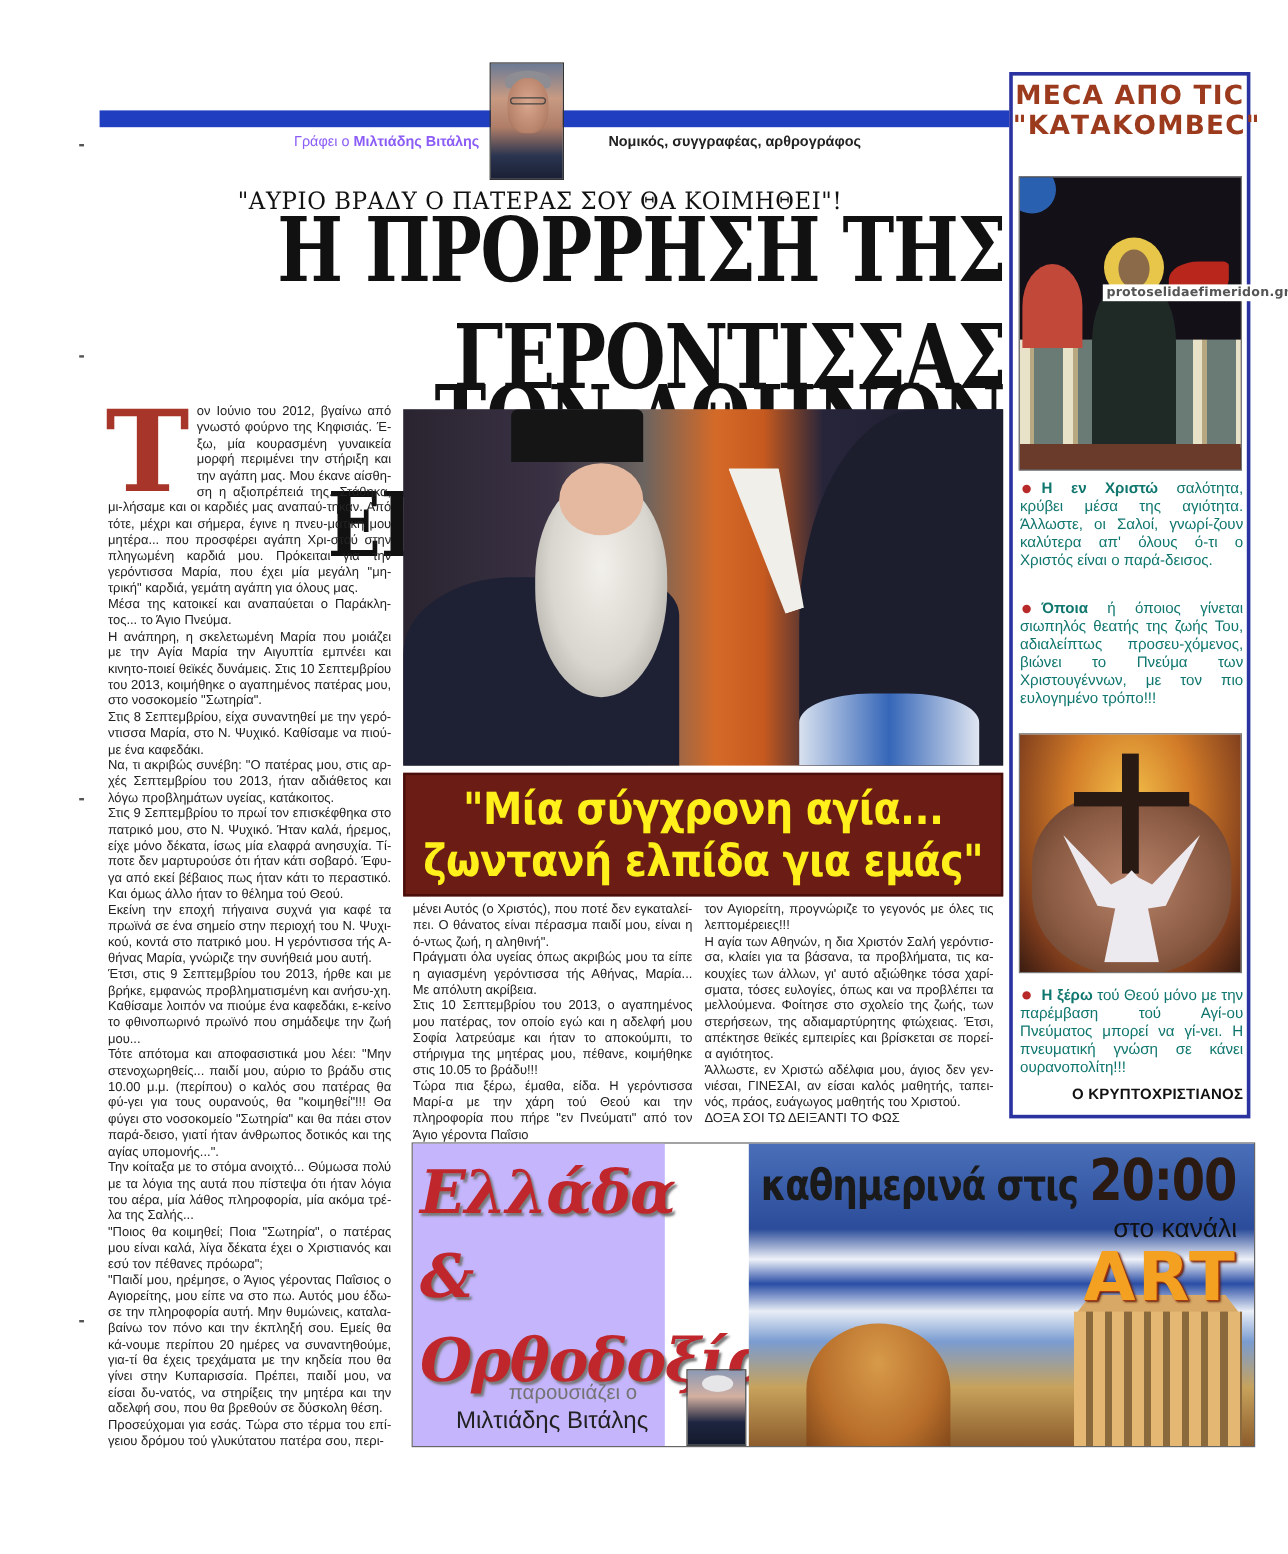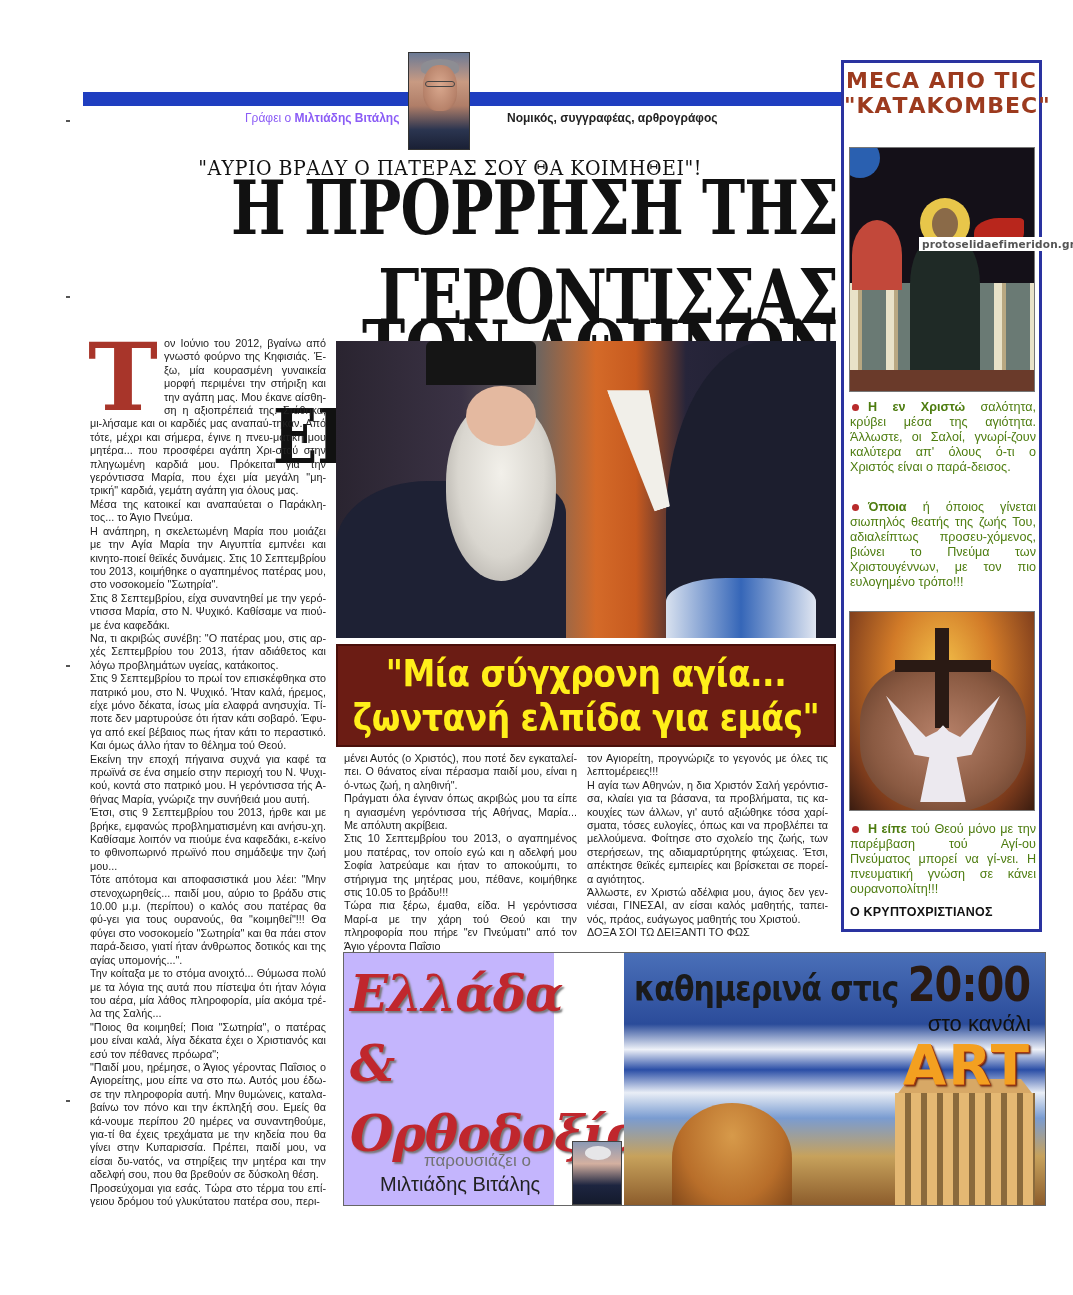--- a/index.html
+++ b/index.html
@@ -57,35 +57,35 @@
   .icon-img .halo { position:absolute; left:70px; top:50px; width:50px; height:50px; border-radius:50%; background:#e8c64a; }
   .icon-img .head { position:absolute; left:82px; top:60px; width:26px; height:32px; border-radius:50%; background:#8a6a48; }
   .icon-img .cloak { position:absolute; left:60px; top:92px; width:70px; height:150px; background:#1f2a26; border-radius: 30% 30% 10% 10%; }
   .icon-img .church { position:absolute; left:2px; top:72px; width:50px; height:70px; background:#c2483a; border-radius: 50% 50% 0 0; }
   .icon-img .arcade { position:absolute; left:0; top:135px; width:186px; height:90px; background: repeating-linear-gradient(90deg,#e8e2c8 0 8px,#b8a882 8px 12px,#6a7a74 12px 36px); }
   .icon-img .ground { position:absolute; left:0; top:222px; width:186px; height:23px; background:#6a3a2a; }
   .icon-img .red-cloth { position:absolute; right:10px; top:70px; width:50px; height:30px; background:#b8261c; border-radius: 50% 10% 50% 10%; }
   .icon-img .sky { position:absolute; left:-10px; top:-10px; width:40px; height:40px; border-radius:50%; background:#2a60b0; }
   .watermark { left: 919px; top: 237px; background: #ffffff; color: #555; font-family: "DejaVu Sans", sans-serif; font-weight: bold; font-size: 10.5px; padding: 1px 3px; letter-spacing: 0.2px; }
 
-  .sb-text { left: 850px; width: 186px; font-size: 12.6px; line-height: 15px; color: #4d7c0f; text-align: justify; }
+  .sb-text { left: 850px; width: 186px; font-size: 12.6px; line-height: 15px; color: #0f766e; text-align: justify; }
   .sb-text b { font-weight: bold; }
   .bullet { display:inline-block; width:7px; height:7px; border-radius:50%; background:#b82a2a; margin: 0 9px 1px 2px; vertical-align: middle; }
   .sb1 { top: 400px; }
   .sb2 { top: 500px; }
   .sb3 { top: 822px; }
 
   .dove-img { left: 849px; top: 611px; width: 186px; height: 200px; overflow: hidden;
     background: radial-gradient(ellipse at 50% 30%, #f4c24a 0%, #d27b28 40%, #7a3a1c 80%, #3a1c10 100%); border: 1px solid #777; }
   .dove-img .hands { position:absolute; left:10px; top:50px; width:166px; height:150px; border-radius: 40% 40% 45% 45%; background: radial-gradient(ellipse at 50% 50%, #b8826a 0%, #8a5a42 60%, #5a3624 100%); }
   .dove-img .cross-v { position:absolute; left:85px; top:16px; width:14px; height:100px; background:#2a1a14; }
   .dove-img .cross-h { position:absolute; left:45px; top:48px; width:96px; height:12px; background:#2a1a14; }
   .dove-img .dove { position:absolute; left:36px; top:72px; width:114px; height:118px; background:#ece9ef;
     clip-path: polygon(0 10%, 35% 45%, 45% 40%, 50% 35%, 55% 40%, 65% 45%, 100% 10%, 75% 60%, 62% 62%, 70% 100%, 30% 100%, 38% 62%, 25% 60%); }
-  .signature { left: 850px; top: 905px; width: 186px; font-weight: bold; font-size: 12.5px; color: #111; letter-spacing: 0.2px; }
+  .signature { left: 850px; top: 905px; width: 186px; text-align: right; font-weight: bold; font-size: 12.5px; color: #111; letter-spacing: 0.2px; }
 
   
   .ad { left: 343px; top: 952px; width: 703px; height: 254px; border: 1px solid #666; background: #fff; overflow: hidden; }
   .ad-left { position:absolute; left:0; top:0; width:210px; height:254px; background:#c4b5fd; }
   .ad-title { position:absolute; left:6px; top:6px; width:210px; font-family: "DejaVu Serif", serif; font-style: italic; font-weight: bold; color: #c0272d; font-size: 50px; line-height: 70px; text-shadow: 2px 2px 2px #777; letter-spacing: -1px; }
   .ad-presents { position:absolute; left:80px; top:198px; font-size: 17px; color: #737373; }
   .ad-presenter { position:absolute; left:36px; top:220px; font-size: 20px; color: #222; }
   .ad-photo { position:absolute; left:228px; top:188px; width:50px; height:64px; background: linear-gradient(180deg,#8c9ab5 0%, #d4b0a0 35%, #1d2540 70%, #141a2c 100%); border: 1px solid #444; }
   .ad-photo .hair { position:absolute; left:12px; top:4px; width:26px; height:14px; border-radius:50%; background:#e6e6e8; }
   .ad-right { position:absolute; left:280px; top:0; width:423px; height:254px;
@@ -149,21 +149,21 @@
   <div class="scarf"></div>
 </div>
 
 <div class="abs pull-quote">
   <span>"Μία σύγχρονη αγία...</span>
   <span>ζωντανή ελπίδα για εμάς"</span>
 </div>
 
 <div class="abs col col2">
   <p>μένει Αυτός (ο Χριστός), που ποτέ δεν εγκαταλεί-πει. Ο θάνατος είναι πέρασμα παιδί μου, είναι η ό-ντως ζωή, η αληθινή".</p>
-  <p>Πράγματι όλα έγιναν όπως ακριβώς μου τα είπε η αγιασμένη γερόντισσα τής Αθήνας, Μαρία... Με απόλυτη ακρίβεια.</p>
+  <p>Πράγματι όλα υγείας όπως ακριβώς μου τα είπε η αγιασμένη γερόντισσα τής Αθήνας, Μαρία... Με απόλυτη ακρίβεια.</p>
   <p>Στις 10 Σεπτεμβρίου του 2013, ο αγαπημένος μου πατέρας, τον οποίο εγώ και η αδελφή μου Σοφία λατρεύαμε και ήταν το αποκούμπι, το στήριγμα της μητέρας μου, πέθανε, κοιμήθηκε στις 10.05 το βράδυ!!!</p>
   <p>Τώρα πια ξέρω, έμαθα, είδα. Η γερόντισσα Μαρί-α με την χάρη τού Θεού και την πληροφορία που πήρε "εν Πνεύματι" από τον Άγιο γέροντα Παΐσιο</p>
 </div>
 <div class="abs col col3">
   <p>τον Αγιορείτη, προγνώριζε το γεγονός με όλες τις λεπτομέρειες!!!</p>
   <p>Η αγία των Αθηνών, η δια Χριστόν Σαλή γερόντισ-σα, κλαίει για τα βάσανα, τα προβλήματα, τις κα-κουχίες των άλλων, γι' αυτό αξιώθηκε τόσα χαρί-σματα, τόσες ευλογίες, όπως και να προβλέπει τα μελλούμενα. Φοίτησε στο σχολείο της ζωής, των στερήσεων, της αδιαμαρτύρητης φτώχειας. Έτσι, απέκτησε θεϊκές εμπειρίες και βρίσκεται σε πορεί-α αγιότητος.</p>
   <p>Άλλωστε, εν Χριστώ αδέλφια μου, άγιος δεν γεν-νιέσαι, ΓΙΝΕΣΑΙ, αν είσαι καλός μαθητής, ταπει-νός, πράος, ευάγωγος μαθητής του Χριστού.</p>
   <p>ΔΟΞΑ ΣΟΙ ΤΩ ΔΕΙΞΑΝΤΙ ΤΟ ΦΩΣ</p>
 </div>
 
@@ -192,21 +192,21 @@
 </div>
 
 <div class="abs dove-img">
   <div class="hands"></div>
   <div class="cross-v"></div>
   <div class="cross-h"></div>
   <div class="dove"></div>
 </div>
 
 <div class="abs sb-text sb3">
-  <span class="bullet"></span><b>Η είπε</b><span> τού Θεού μόνο με την παρέμβαση τού Αγί-ου Πνεύματος μπορεί να γί-νει. Η πνευματική γνώση σε κάνει ουρανοπολίτη!!!</span>
+  <span class="bullet"></span><b>Η ξέρω</b><span> τού Θεού μόνο με την παρέμβαση τού Αγί-ου Πνεύματος μπορεί να γί-νει. Η πνευματική γνώση σε κάνει ουρανοπολίτη!!!</span>
 </div>
 <div class="abs signature">Ο ΚΡΥΠΤΟΧΡΙΣΤΙΑΝΟΣ</div>
 
 <div class="abs ad">
   <div class="ad-left">
     <div class="ad-title">
       <div>Ελλάδα &amp;</div>
       <div>Ορθοδοξία</div>
     </div>
   </div>

